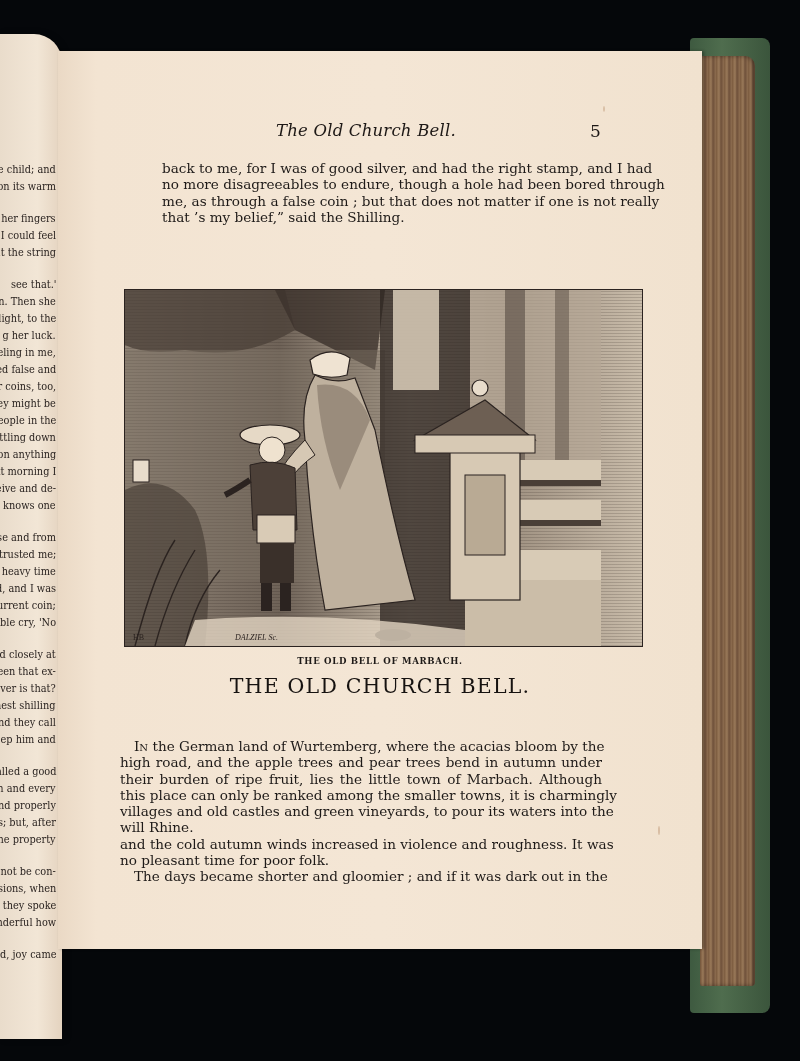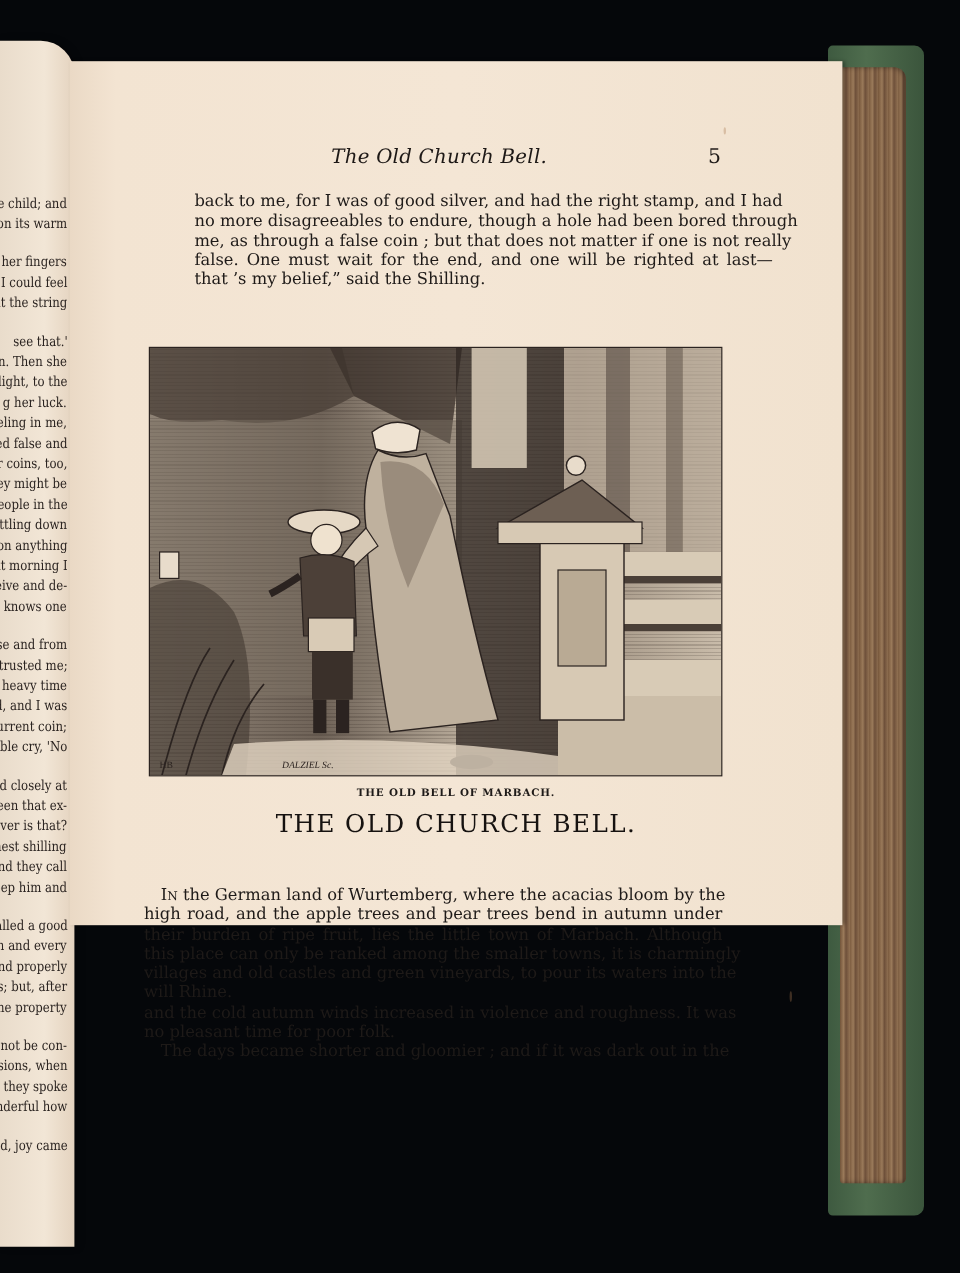--- a/index.html
+++ b/index.html
@@ -29,21 +29,21 @@
       overflow: hidden;
       box-shadow: 3px 0 6px rgba(0,0,0,0.25);
     }
     .left-page .frag {
       position: absolute; right: 6px; white-space: nowrap;
       font-size: 11.5px; color: #2a2320; text-align: right;
       transform: scaleX(0.85); transform-origin: right center;
     }
     
     .main-page {
-      position: absolute; left: 58px; top: 51px; width: 644px; height: 720px;
+      position: absolute; left: 58px; top: 51px; width: 644px; height: 898px;
       background: linear-gradient(90deg, #ead9c5 0%, #f3e4d2 6%, #f4e6d5 50%, #f1e2cf 100%);
       box-shadow: 2px 0 3px rgba(0,0,0,0.3);
     }
     .running-head {
       position: absolute; left: 218px; top: 70px;
       font-style: italic; font-size: 16.5px; color: #1d1816; letter-spacing: 0.2px;
     }
     .page-number {
       position: absolute; left: 532px; top: 70px;
       font-size: 17px; color: #1d1816;
@@ -57,20 +57,21 @@
     .text-block .line.last { text-align-last: left; }
     .text-block .line.indent { padding-left: 14px; }
     .top-text { top: 109px; margin-left: 42px; }
     .illustration {
       position: absolute; left: 66px; top: 238px; width: 476px; height: 356px;
       border: 1px solid #2b2320;
       background:
         repeating-linear-gradient(0deg, rgba(40,30,25,0.18) 0px, rgba(40,30,25,0.18) 1px, transparent 1px, transparent 3px),
         linear-gradient(90deg, #8e8275 0%, #6f6358 30%, #b8ab9a 55%, #a09282 75%, #c9bcaa 100%);
       overflow: hidden;
+      padding-left: 41px;
     }
     .illustration svg { position: absolute; left: 0; top: 0; }
     .caption {
       position: absolute; left: 0; width: 644px; top: 605px; text-align: center;
       font-size: 8.6px; font-weight: bold; letter-spacing: 0.7px; color: #1e1a18;
     }
     .chapter-title {
       position: absolute; left: 0; width: 644px; top: 623px; text-align: center;
       font-size: 20.5px; letter-spacing: 1.2px; color: #161210;
     }
@@ -132,21 +133,20 @@
   <span class="stain" style="left:545px;top:55px;width:2px;height:6px;"></span>
   <span class="stain" style="left:600px;top:775px;width:2px;height:9px;"></span>
 
   <div class="running-head">The Old Church Bell.</div>
   <div class="page-number">5</div>
 
   <div class="text-block top-text">
     <span class="line">back to me, for I was of good silver, and had the right stamp, and I had</span>
     <span class="line">no more disagreeables to endure, though a hole had been bored through</span>
     <span class="line">me, as through a false coin ; but that does not matter if one is not really</span>
-    <span class="line">false.  One must wait for the end, and one will be righted at last—</span>
     <span class="line last">that ’s my belief,” said the Shilling.</span>
   </div>
 
   <div class="illustration">
     <svg width="476" height="356" viewBox="0 0 476 356">
 
       <path d="M0 0 H160 L170 40 Q120 70 60 60 Q20 65 0 55 Z" fill="#4a3f37" opacity="0.75"></path>
       <path d="M150 0 H260 L250 80 Q210 60 170 40 Z" fill="#3c322c" opacity="0.8"></path>
 
       <rect x="0" y="60" width="260" height="230" fill="#7d7064" opacity="0.45"></rect>

